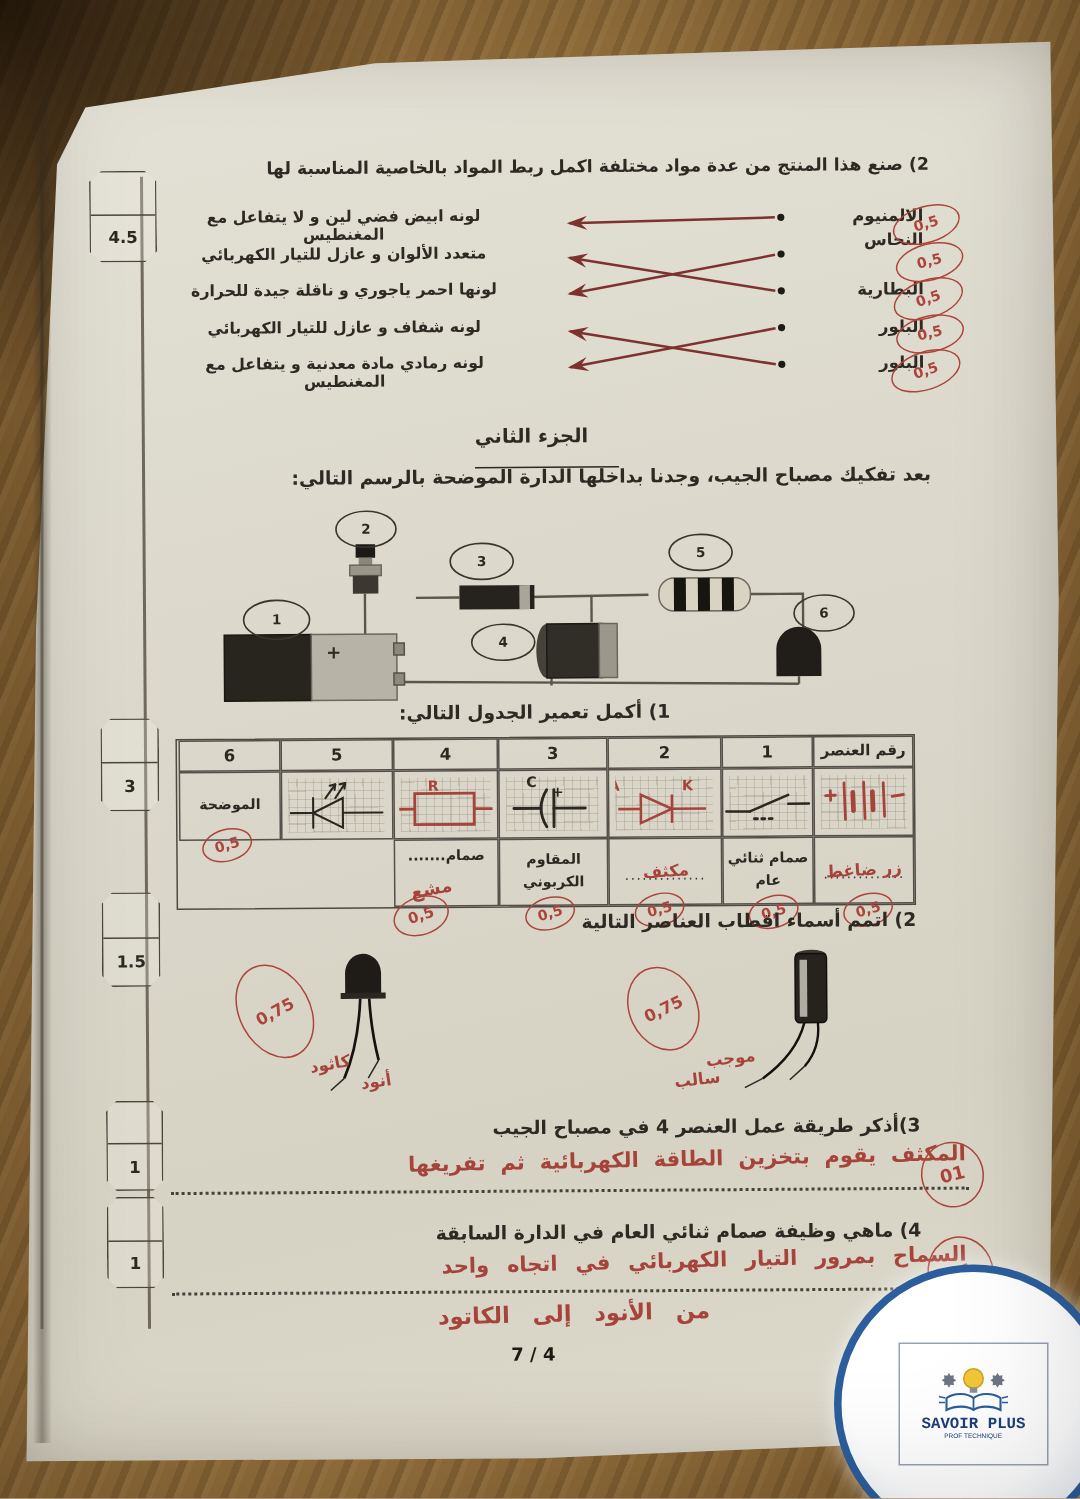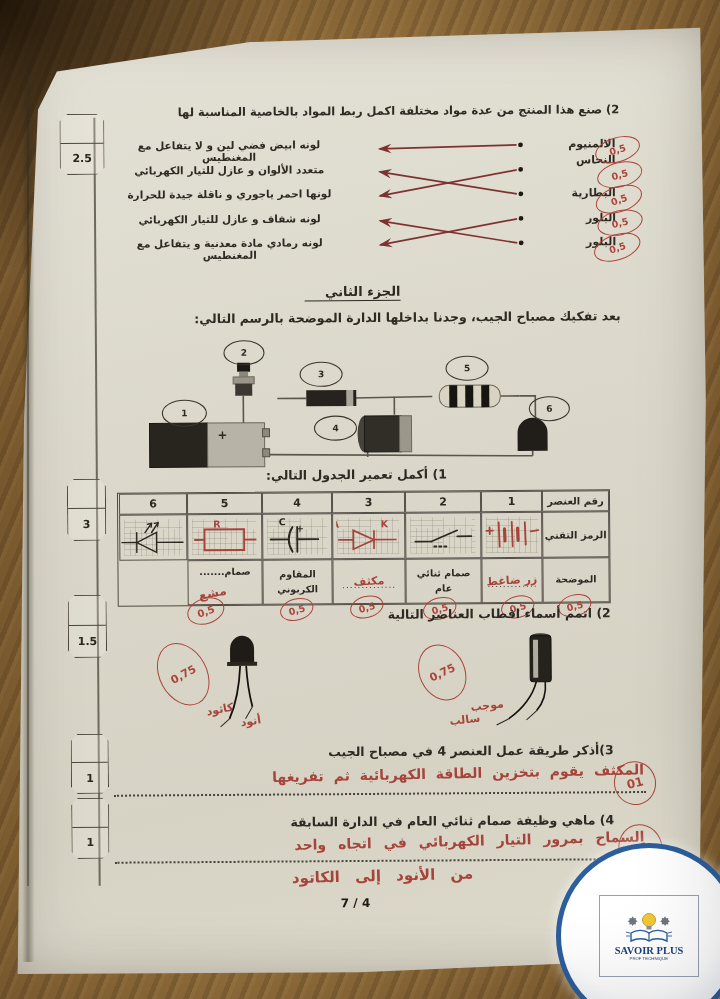--- a/index.html
+++ b/index.html
@@ -53,38 +53,38 @@
 
   .dotline{position:absolute;border-bottom:2.2px dotted #46413a;height:0;}
   .rtext{position:absolute;direction:rtl;color:#a6433b;font-weight:bold;}
 
   
   .logo{position:absolute;left:556px;top:843px;width:176px;height:176px;border-radius:50%;
     border:5px solid #2c5e9d;background:radial-gradient(circle at 45% 40%,#ffffff 55%,#dce6f2);
     display:flex;align-items:center;justify-content:center;box-shadow:0 0 14px rgba(255,255,255,.6);}
   .logo-card{width:98px;height:80px;background:#fff;border:1px solid #98a1b4;display:flex;
     flex-direction:column;align-items:center;justify-content:center;}
-  .logo-title{font-family:Liberation Serif, serif;font-weight:bold;font-size:10.5px;color:#1d3f7c;}
+  .logo-title{font-family:Liberation Mono, monospace;font-weight:bold;font-size:10.5px;color:#1d3f7c;}
   .logo-sub{font-family:"Liberation Sans",sans-serif;font-size:6px;color:#1d3f7c;transform:scale(.72);transform-origin:center top;}
 </style>
 </head>
 <body>
 
 <div class="page">
   <div class="desk"></div>
   <div class="paper"></div>
   <div class="fold"></div>
   <div class="fold-line"></div>
 
   <div class="content">
     <div class="margin-line"></div>
 
     <div class="sbox" style="left:62px;top:112px;width:43px;height:59px">
       <div class="top"></div>
-      <div class="val">2.5</div>
+      <div class="val">4.5</div>
     </div>
     <div class="sbox" style="left:67px;top:477px;width:37px;height:60px">
       <div class="top"></div>
       <div class="val">3</div>
     </div>
     <div class="sbox" style="left:67px;top:593px;width:37px;height:61px">
       <div class="top"></div>
       <div class="val">1.5</div>
     </div>
     <div class="sbox" style="left:69px;top:732px;width:36px;height:58px">
@@ -131,21 +131,21 @@
         <line x1="519" y1="244" x2="382" y2="221" marker-end="url(#arr)"></line>
       </g>
     </svg>
 
     <div class="roval" style="left:597px;top:139px;width:44px;height:23px;transform:rotate(-16deg)">0,5</div>
     <div class="roval" style="left:599px;top:164px;width:44px;height:23px;transform:rotate(-14deg)">0,5</div>
     <div class="roval" style="left:597px;top:188px;width:46px;height:24px;transform:rotate(-18deg)">0,5</div>
     <div class="roval" style="left:599px;top:212px;width:44px;height:23px;transform:rotate(-12deg)">0,5</div>
     <div class="roval" style="left:595px;top:236px;width:46px;height:24px;transform:rotate(-18deg)">0,5</div>
 
-    <div class="abs ar" style="left:306px;top:284px;width:96px;text-align:right;font-size:13px;border-bottom:1.6px solid #2e2922;padding-bottom:1px">الجزء الثاني</div>
+    <div class="abs ar" style="left:318px;top:284px;width:96px;text-align:left;font-size:13px;border-bottom:1.6px solid #2e2922;padding-bottom:12px">الجزء الثاني</div>
     <div class="abs ar" style="right:98px;top:310px;font-size:12.5px">بعد تفكيك مصباح الجيب، وجدنا بداخلها الدارة الموضحة بالرسم التالي:</div>
 
     <svg class="abs" style="left:128px;top:336px" width="470" height="140" viewBox="0 0 470 140">
       <g stroke="#5a564c" stroke-width="1.6" fill="none">
         <polyline points="116,59 116,88 135,96"></polyline>
         <line x1="150" y1="62" x2="179" y2="62"></line>
         <line x1="226" y1="62" x2="305" y2="61"></line>
         <line x1="373" y1="61" x2="392" y2="61"></line>
         <polyline points="392,61 408,61 408,84"></polyline>
         <line x1="267" y1="61" x2="267" y2="79"></line>
@@ -202,21 +202,20 @@
     <div class="etable">
 
       <div class="cell rh">رقم العنصر</div>
       <div class="cell hd">1</div>
       <div class="cell hd">2</div>
       <div class="cell hd">3</div>
       <div class="cell hd">4</div>
       <div class="cell hd">5</div>
       <div class="cell hd">6</div>
 
-      <div class="cell rh">الرمز التقني</div>
       <div class="cell symcell">
         <svg viewBox="0 0 60 40" width="56" height="38">
           <g stroke="#a6433b" stroke-width="2" stroke-linecap="round" transform="rotate(-2 30 20)">
             <line x1="6" y1="11" x2="6" y2="18"></line>
               <line x1="2.5" y1="14.5" x2="9.5" y2="14.5"></line>
             <line x1="16" y1="6" x2="16" y2="32"></line>
             <line x1="22" y1="13" x2="22" y2="26" stroke-width="3.4"></line>
             <line x1="30" y1="6" x2="30" y2="32"></line>
             <line x1="36" y1="13" x2="36" y2="26" stroke-width="3.4"></line>
             <line x1="44" y1="7" x2="44" y2="31"></line>

